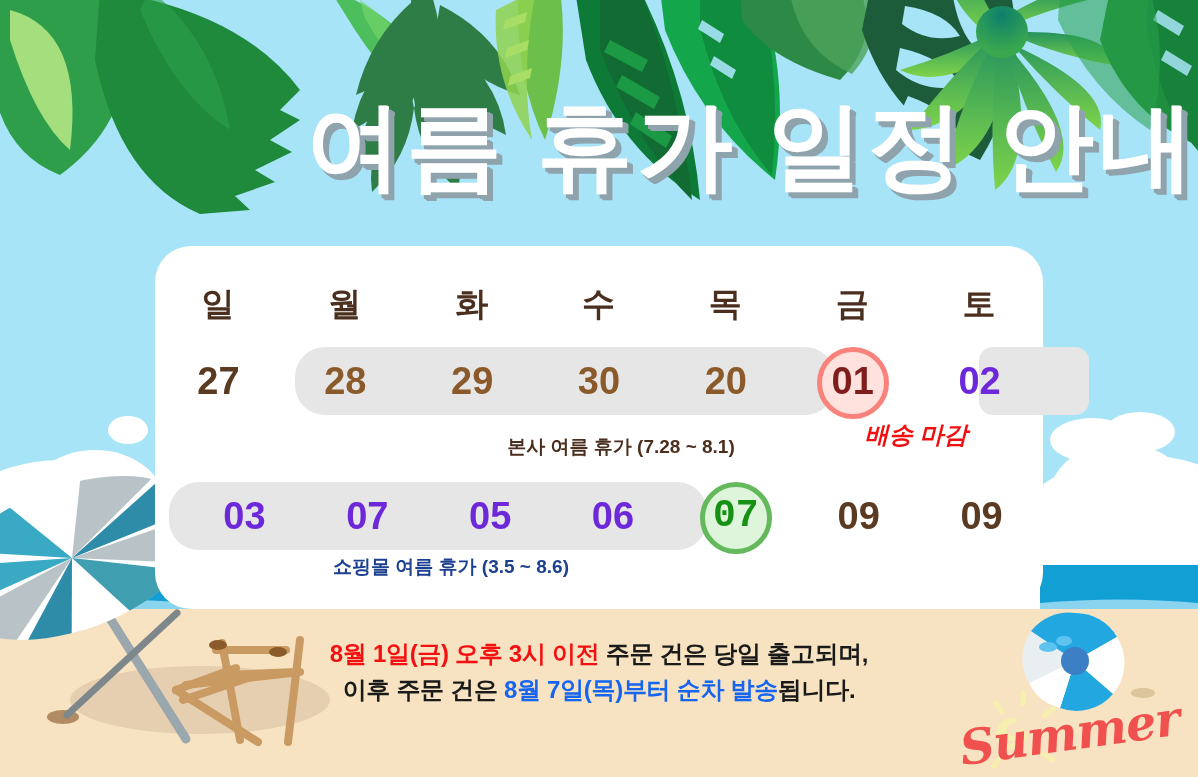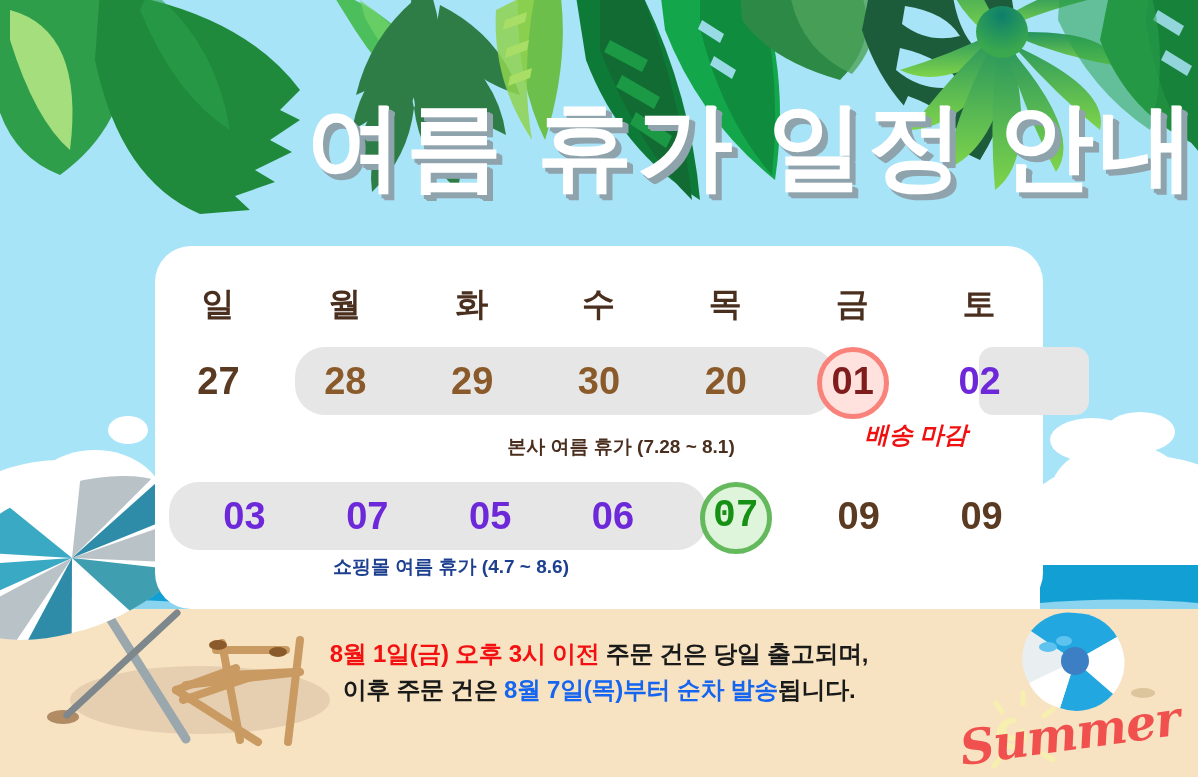--- a/index.html
+++ b/index.html
@@ -444,21 +444,21 @@
           <span class="note note-green"></span>
         </div>
         <div class="cell">
           <span class="daynum d-dark">09</span>
         </div>
         <div class="cell">
           <span class="daynum d-dark">09</span>
         </div>
       </div>
 
-      <div class="span-note navy" style="left:86px; top:308px; width:420px; text-align:center;">쇼핑몰 여름 휴가 (4.7 ~ 8.6)</div>
+      <div class="span-note navy" style="left:86px; top:308px; width:420px; text-align:center;">쇼핑몰 여름 휴가 (3.5 ~ 8.6)</div>
 
     </div>
   </div>
 
   <div class="msg">
     <div>
       <span class="red">8월 1일(금) 오후 3시 이전</span><span> 주문 건은 당일 출고되며,</span>
     </div>
     <div>
       <span>이후 주문 건은 </span><span class="blue">8월 7일(목)부터 순차 발송</span><span>됩니다.</span>

